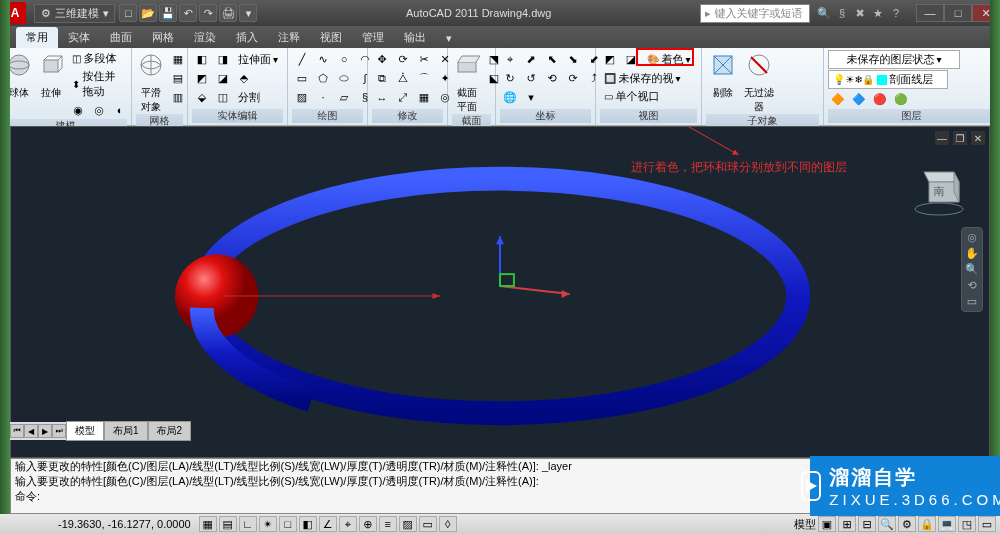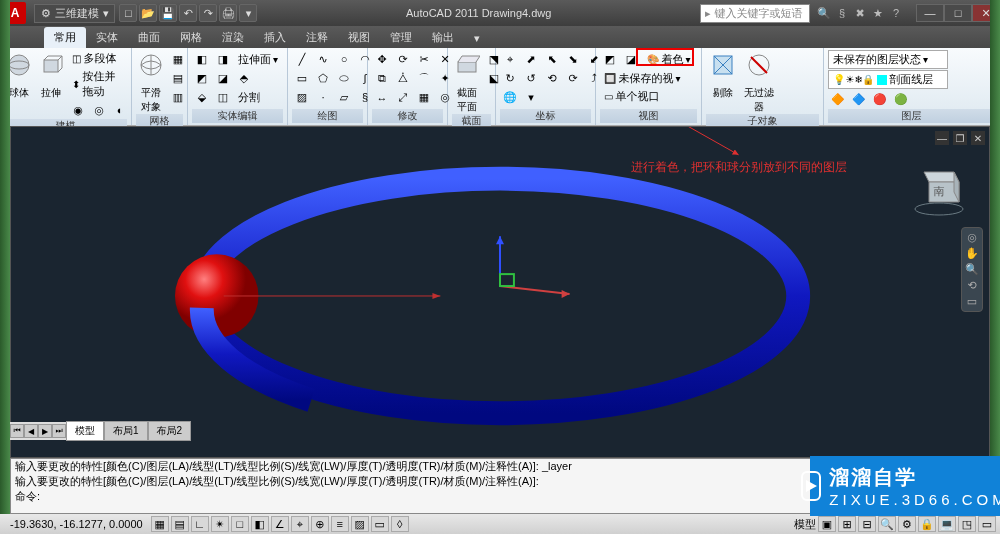--- a/index.html
+++ b/index.html
@@ -13,21 +13,21 @@
 .titlebar .ws-selector { background: #4a4a4a; border: 1px solid #666; color: #ddd; padding: 1px 6px; margin-left: 4px; display: flex; align-items: center; gap: 4px; }
 .titlebar .title-center { flex: 1; text-align: center; color: #ddd; }
 .titlebar .search { background: #fff; border: 1px solid #888; padding: 1px 4px; width: 110px; display: flex; align-items: center; gap: 4px; color: #888; }
 .titlebar .win-controls { display: flex; gap: 0; margin-left: 6px; }
 .titlebar .win-btn { width: 28px; height: 18px; background: #4a4a4a; border: 1px solid #666; display: flex; align-items: center; justify-content: center; color: #ddd; }
 .titlebar .win-btn.close { background: #833; }
 .titlebar .util-icons { display: flex; gap: 2px; margin: 0 6px; }
 .titlebar .util-icons span { width: 16px; height: 16px; display: flex; align-items: center; justify-content: center; color: #bbb; }
 
 
-.ribbon-tabs { height: 22px; background: linear-gradient(#5a5a5a, #484848); display: flex; align-items: flex-end; padding-left: 44px; }
+.ribbon-tabs { height: 22px; background: linear-gradient(#5a5a5a, #484848); display: flex; align-items: flex-end; padding-left: 16px; }
 .ribbon-tab { padding: 3px 10px; color: #ddd; cursor: pointer; }
 .ribbon-tab.active { background: #e8f0f8; color: #000; border-radius: 3px 3px 0 0; }
 
 
 .ribbon { height: 78px; background: linear-gradient(#f8fbfd, #dde8f0); border-bottom: 1px solid #aaa; display: flex; }
 .panel { border-right: 1px solid #b8c8d8; display: flex; flex-direction: column; padding: 2px 4px; }
 .panel-body { flex: 1; display: flex; gap: 2px; align-items: flex-start; }
 .panel-title { height: 14px; text-align: center; background: linear-gradient(#d0dce8, #c0d0e0); color: #333; font-size: 10px; display: flex; align-items: center; justify-content: center; }
 .big-btn { width: 34px; display: flex; flex-direction: column; align-items: center; gap: 6px; }
 .big-btn .icon { width: 30px; height: 30px; display: flex; align-items: center; justify-content: center; color: #555; }
@@ -52,21 +52,21 @@
 .mtab { padding: 2px 8px; background: #ccc; border: 1px solid #999; font-size: 10px; }
 .mtab.active { background: #fff; }
 .nav-btn { width: 14px; height: 14px; background: #ccc; border: 1px solid #999; display: flex; align-items: center; justify-content: center; font-size: 8px; }
 
 
 .cmdwin { position: absolute; bottom: 20px; left: 10px; right: 10px; height: 56px; background: #f5f5f5; border: 1px solid #888; font-family: SimSun, monospace; font-size: 11px; overflow: hidden; }
 .cmdline { padding: 0 4px; white-space: nowrap; }
 
 
 .statusbar { position: absolute; bottom: 0; left: 0; right: 0; height: 20px; background: linear-gradient(#e8e8e8, #d0d0d0); display: flex; align-items: center; gap: 2px; padding: 0 4px; font-size: 10px; }
-.statusbar .coord { padding: 0 6px; }
+.statusbar .coord { padding: 0 6px; margin-left: 48px; }
 .status-btn { width: 18px; height: 16px; background: #d8d8d8; border: 1px solid #aaa; display: flex; align-items: center; justify-content: center; }
 
 
 .watermark { position: absolute; right: 0; bottom: 18px; width: 190px; height: 60px; background: #1082d8; color: #fff; display: flex; align-items: center; justify-content: center; gap: 8px; }
 .watermark .play { width: 30px; height: 30px; border: 2px solid #fff; border-radius: 6px; display: flex; align-items: center; justify-content: center; }
 .watermark .text { font-size: 20px; font-weight: bold; letter-spacing: 2px; }
 .watermark .sub { font-size: 15px; letter-spacing: 4px; }
 
 
 .edge-left, .edge-right { position: absolute; top: 0; bottom: 0; width: 10px; background: linear-gradient(90deg, #2a5a2a, #4a8a4a); }
@@ -342,21 +342,21 @@
           </span>
         <span class="label">无过滤器</span>
       </div>
     </div>
     <div class="panel-title">子对象</div>
   </div>
 
   <div class="panel" style="flex:1">
     <div class="panel-body">
       <div class="panel-col" style="width:100%">
-        <div class="textbtn" style="border:1px solid #aaa; background:#fff; width:120px; justify-content:flex-start"><span>未保存的图层状态</span>▾</div>
+        <div class="textbtn" style="border:1px solid #aaa; background:#fff; width:132px; justify-content:center"><span>未保存的图层状态</span>▾</div>
         <div class="textbtn" style="border:1px solid #aaa; background:#fff; width:120px">💡☀❄🔒<span style="background:#0ff;width:10px;height:10px;display:inline-block"></span> <span>剖面线层</span></div>
         <div class="panel-row">
           <div class="small-btn">🔶</div>
           <div class="small-btn">🔷</div>
           <div class="small-btn">🔴</div>
           <div class="small-btn">🟢</div>
         </div>
       </div>
     </div>
     <div class="panel-title">图层</div>

